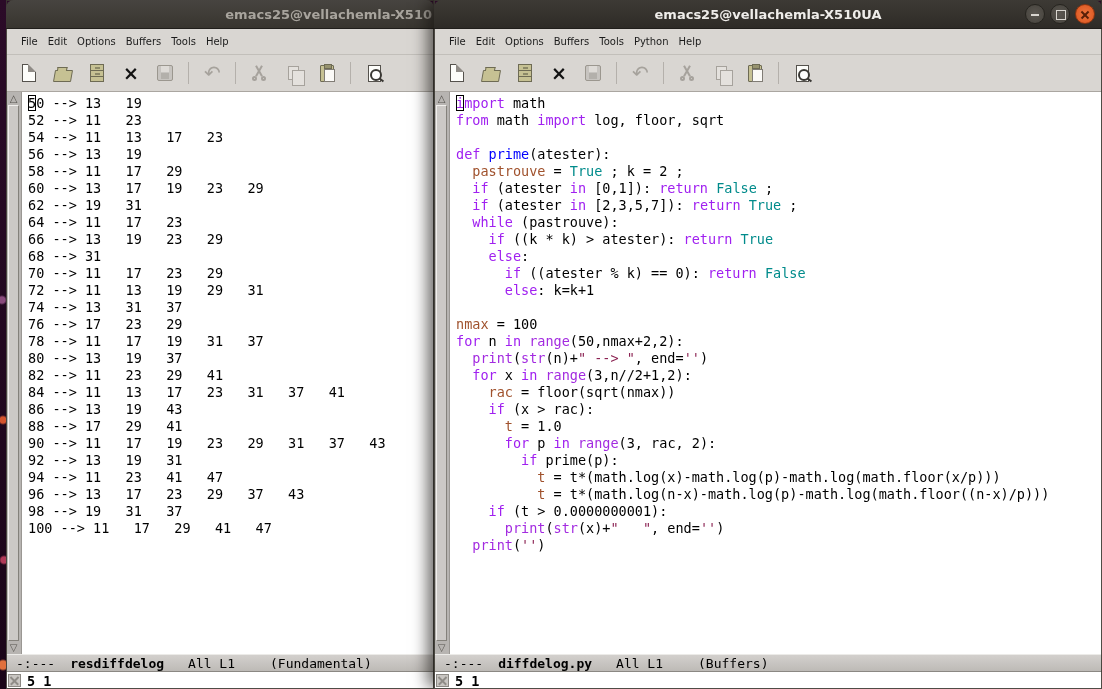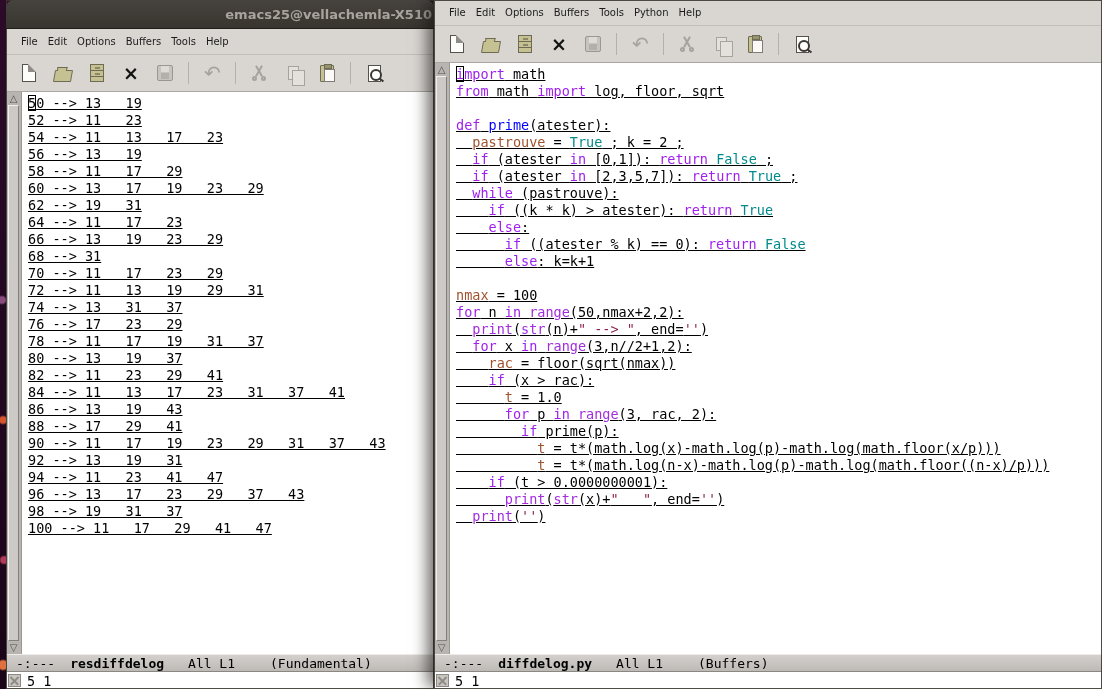--- a/index.html
+++ b/index.html
@@ -90,42 +90,42 @@
   .scrollcol { flex:0 0 16px; background:#b7b4b1; border-right:1px solid #9a9793;
                display:flex; flex-direction:column; align-items:center; padding:1px 0; }
   .bound-tri { font-size:10px; line-height:11px; color:#57544f; flex:0 0 auto;
                font-family:"DejaVu Sans",sans-serif; }
   .scroll-thumb { flex:1 1 auto; width:11px; margin:1px 0; background:#ccc9c6;
                   border-top:1px solid #f1efec; border-left:1px solid #f1efec;
                   border-right:1px solid #848publ17f7b; border-right:1px solid #84817b; border-bottom:1px solid #84817b; }
   .textarea { flex:1 1 auto; padding:3px 0 0 6px; overflow:hidden;
               font-family:"DejaVu Sans Mono","Liberation Mono",monospace;
               font-size:13.5px; line-height:17px; color:#000; white-space:pre; }
-  .line { height:17px; white-space:pre;text-decoration:underline; }
+  .line { height:17px; white-space:pre; }
   .cursor-hollow { outline:1.5px solid #000; outline-offset:-1px; }
 
   
   .tk-kw   { color:var(--sx-keyword,#a020f0);text-align:center; }
   .tk-bi   { color:var(--sx-builtin,#a020f0); }
   .tk-fn   { color:var(--sx-function,#0000ff); }
   .tk-var  { color:var(--sx-variable,#a0522d);text-align:right; }
   .tk-const{ color:var(--sx-constant,#008b8b); }
   .tk-str  { color:var(--sx-string,#8b2252); }
   .tk-pl   { color:var(--sx-plain,#000000); }
 
   
   .modeline { flex:0 0 18px; background:linear-gradient(#d3d0cd,#bdbab6);
               border-top:1px solid #ecebe8; border-bottom:1px solid #8b8883;
               font-family:"DejaVu Sans Mono","Liberation Mono",monospace; font-size:13px;
               color:#000; display:flex; align-items:center; padding-left:10px; white-space:pre; }
   .ml-name { font-weight:bold; margin-left:15px; }
   .ml-pos  { margin-left:24px; }
   .ml-mode { margin-left:35px; }
   .echo { flex:0 0 17px; background:#fff; display:flex; align-items:center;
-          font-family:"DejaVu Sans Mono","Liberation Mono",monospace; font-size:13.5px; color:#000; }
+          font-family:"DejaVu Sans Mono","Liberation Mono",monospace; font-size:13.5px; color:#000;font-weight:bold; }
   .echo-fringe-box { width:13px; height:13px; margin-left:2px; background:#c9c6c2;
                      border:1px solid #8b8883; position:relative; flex:0 0 auto; }
   .echo-fringe-box::before, .echo-fringe-box::after { content:""; position:absolute; left:0; top:5px;
                      width:11px; height:1.5px; background:#8f8c87; }
   .echo-fringe-box::before { transform:rotate(45deg);} .echo-fringe-box::after { transform:rotate(-45deg);}
   .echo-text { margin-left:6px; }
 </style>
 </head>
 <body>
 
@@ -193,20 +193,28 @@
     <span class="ml-pos">All L1</span>
     <span class="ml-mode">(Fundamental)</span>
   </div>
   <div class="echo">
     <span class="echo-fringe-box"></span>
     <span class="echo-text">5 1</span>
   </div>
 </div>
 
 <div class="frame frame-right">
+  <div class="titlebar">
+    <span class="title-text">emacs25@vellachemla-X510UA</span>
+    <span class="winbtns">
+        <span class="winbtn minimize"></span>
+        <span class="winbtn maximize"></span>
+        <span class="winbtn close"></span>
+      </span>
+  </div>
   <div class="menubar">
       <span class="menu-item">File</span>
       <span class="menu-item">Edit</span>
       <span class="menu-item">Options</span>
       <span class="menu-item">Buffers</span>
       <span class="menu-item">Tools</span>
       <span class="menu-item">Python</span>
       <span class="menu-item">Help</span>
     </div>
   <div class="toolbar">

